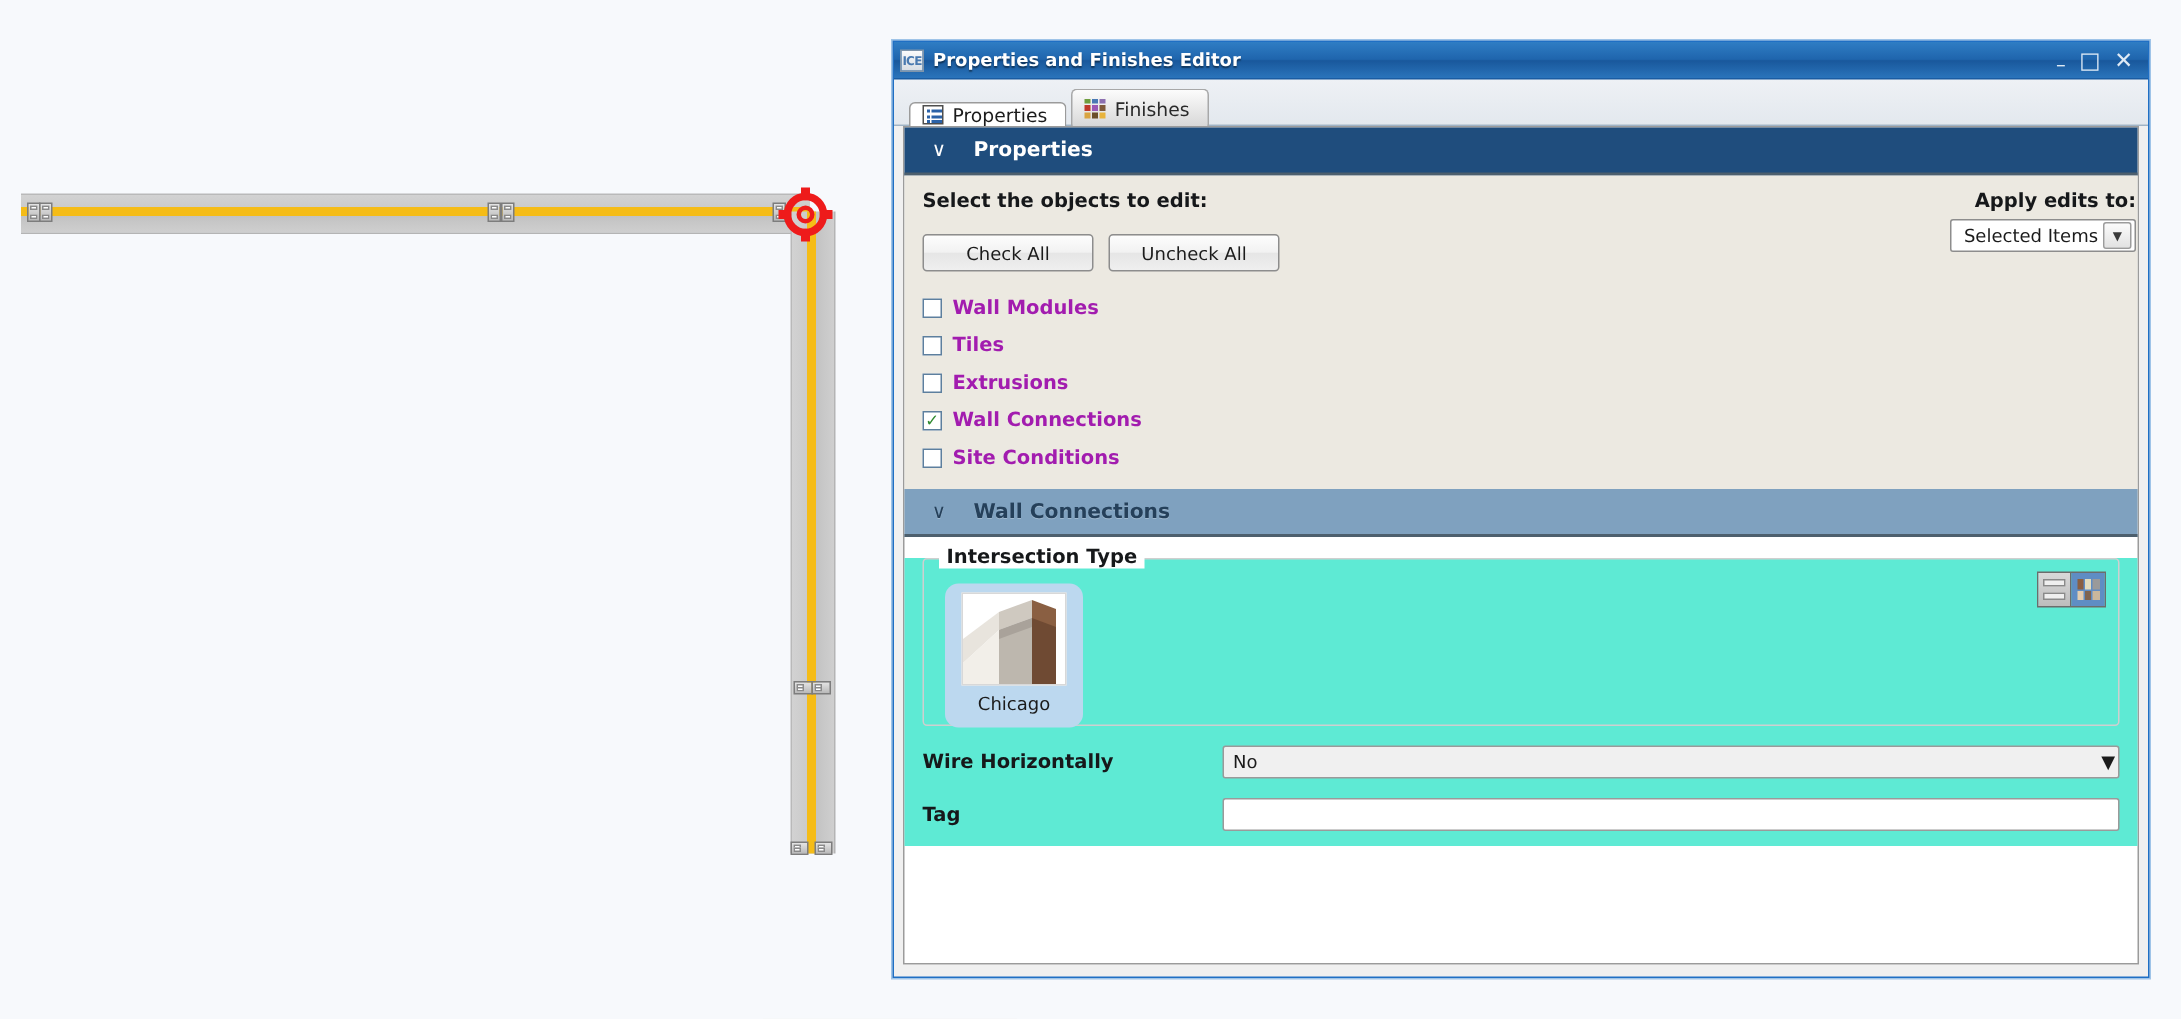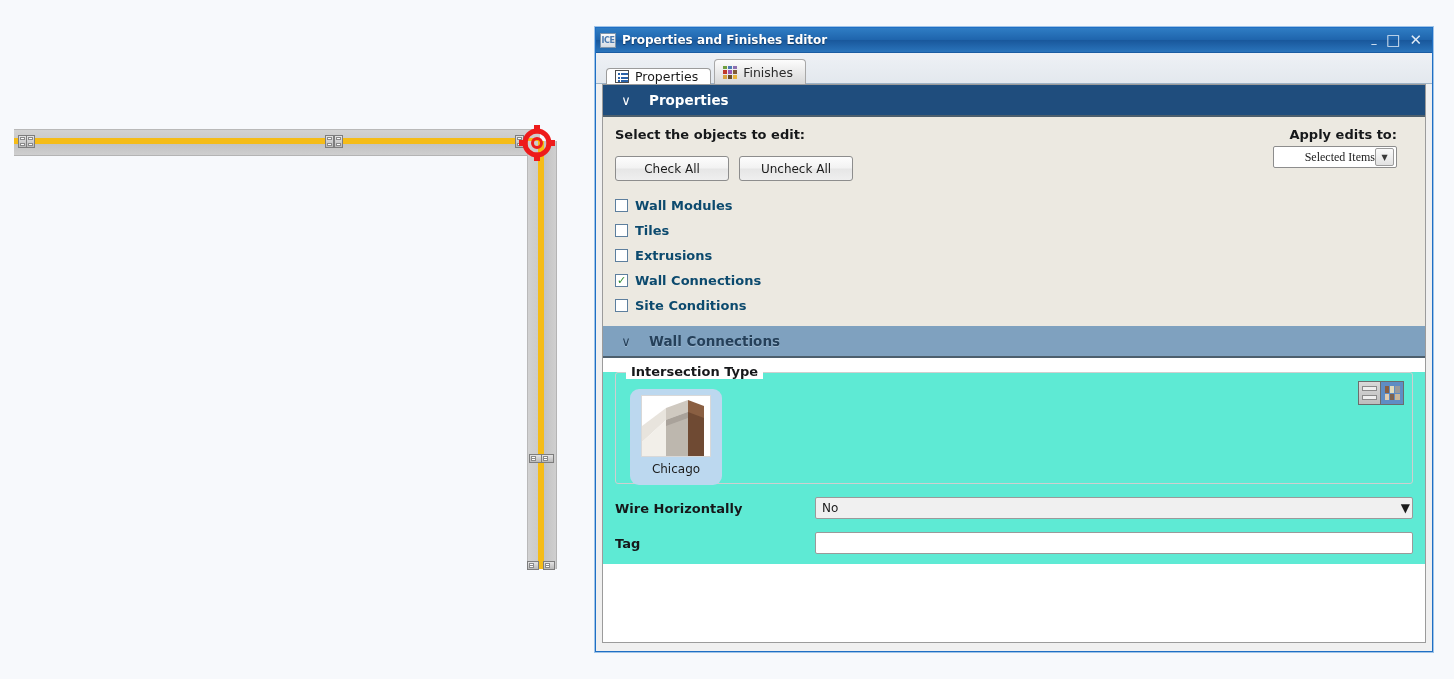--- a/index.html
+++ b/index.html
@@ -123,46 +123,46 @@
   .lbl-strong { font-size: 13px; font-weight: bold; color: #16181a; }
   .btnrow { margin-top: 14px; display: flex; gap: 10px; }
   .btn {
     min-width: 88px; height: 23px; padding: 0 12px;
     background: linear-gradient(to bottom,#fdfdfd 0%,#f2f2f2 48%,#e6e6e6 52%,#efefef 100%);
     border: 1px solid #8d8d8d; border-radius: 3px;
     font-size: 12px; color: #1b1b1b; cursor: default;
     display: flex; align-items: center; justify-content: center;
   }
 
-  .apply-box { position: absolute; right: 28px; top: 10px; text-align: right; }
+  .apply-box { position: absolute; right: 1px; top: 10px; text-align: right; }
   .apply-box .lbl-strong { display: block; margin-bottom: 4px; }
   .combo {
     display: flex; align-items: center;
     height: 22px; background: #ffffff;
     border: 1px solid #8d8d8d; border-radius: 2px;
     font-size: 12px; color: #1b1b1b; padding-left: 5px; box-sizing: border-box;
   }
-  .combo .val { flex: 1; text-align: right; font-family: Liberation Serif, serif; }
+  .combo .val { flex: 1; text-align: center; }
   .combo .arrow {
     width: 19px; height: 18px; margin-right: 2px;
     background: linear-gradient(to bottom,#fbfbfb,#e2e2e2);
     border: 1px solid #9c9c9c; border-radius: 2px;
     display: flex; align-items: center; justify-content: center;
     font-size: 8px; color: #3a3a3a; box-sizing: border-box;
   }
 
   .checklist { margin-top: 12px; }
   .chk-row { display: flex; align-items: center; gap: 7px; height: 25px; }
   .chk {
     width: 13px; height: 13px; background: #ffffff;
     border: 1px solid #5d7f9e; box-sizing: border-box;
     display: flex; align-items: center; justify-content: center;
     font-size: 11px; color: #2f8a2f; line-height: 1;
   }
-  .chk-lbl { font-size: 13px; font-weight: bold; color: #0c4a6e; }
+  .chk-lbl { font-size: 13px; font-weight: bold; color: #a21caf; }
 
   
   .wc-body { background: #5eead4; padding: 0 12px 10px 12px; }
   .group {
     position: relative; margin-top: 14px;
     border: 1px solid #cfcfcf; border-radius: 3px;
     padding: 14px 10px 12px 10px; height: 112px; box-sizing: border-box;
   }
   .group > .legend {
     position: absolute; top: -9px; left: 10px; background: #ffffff; padding: 0 5px;

